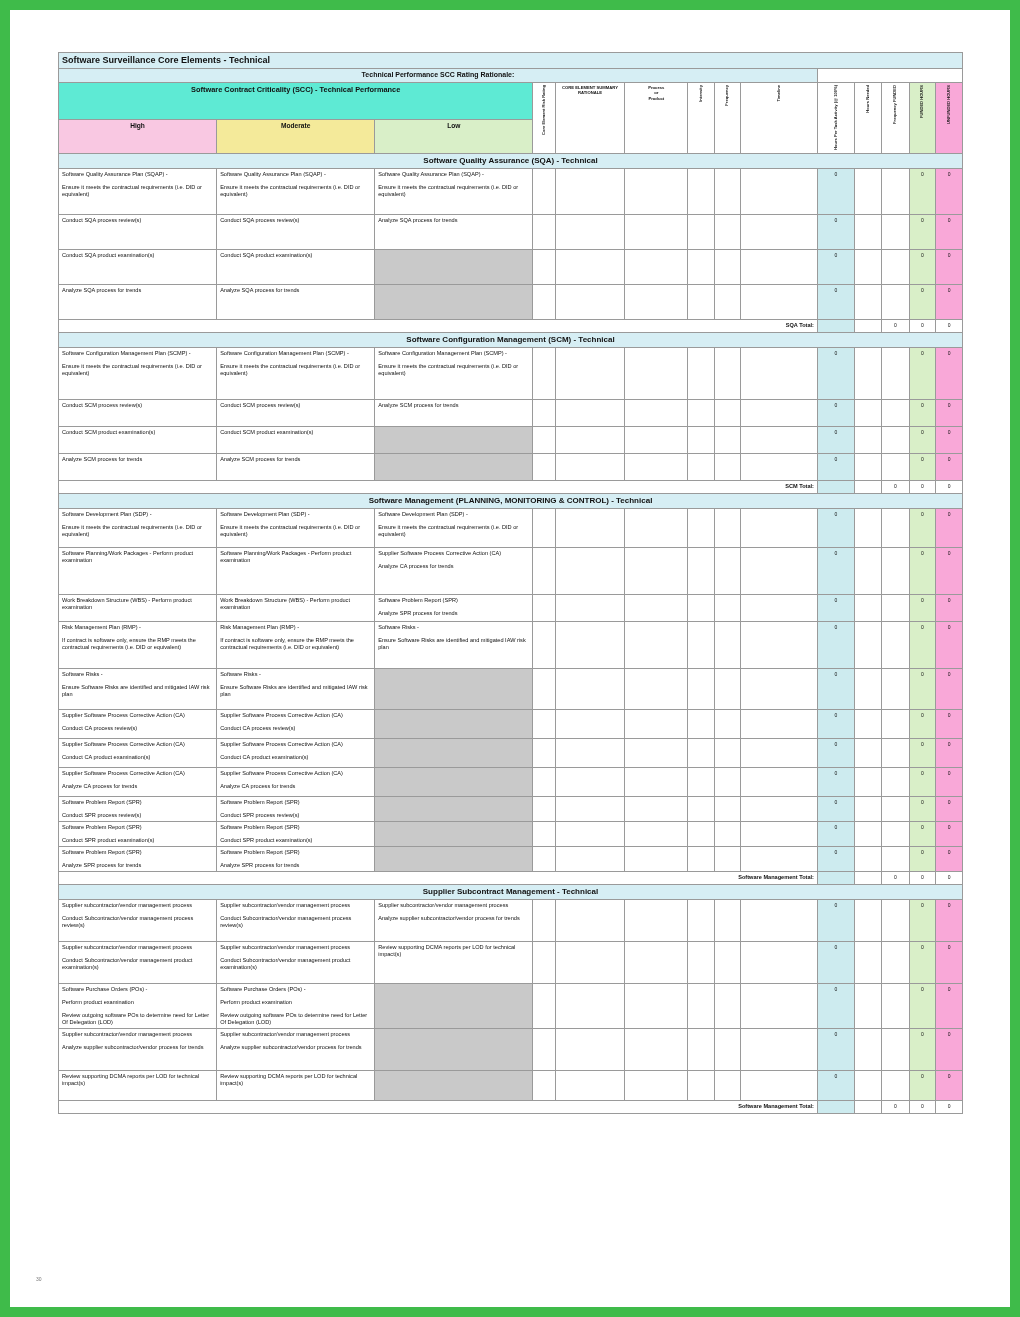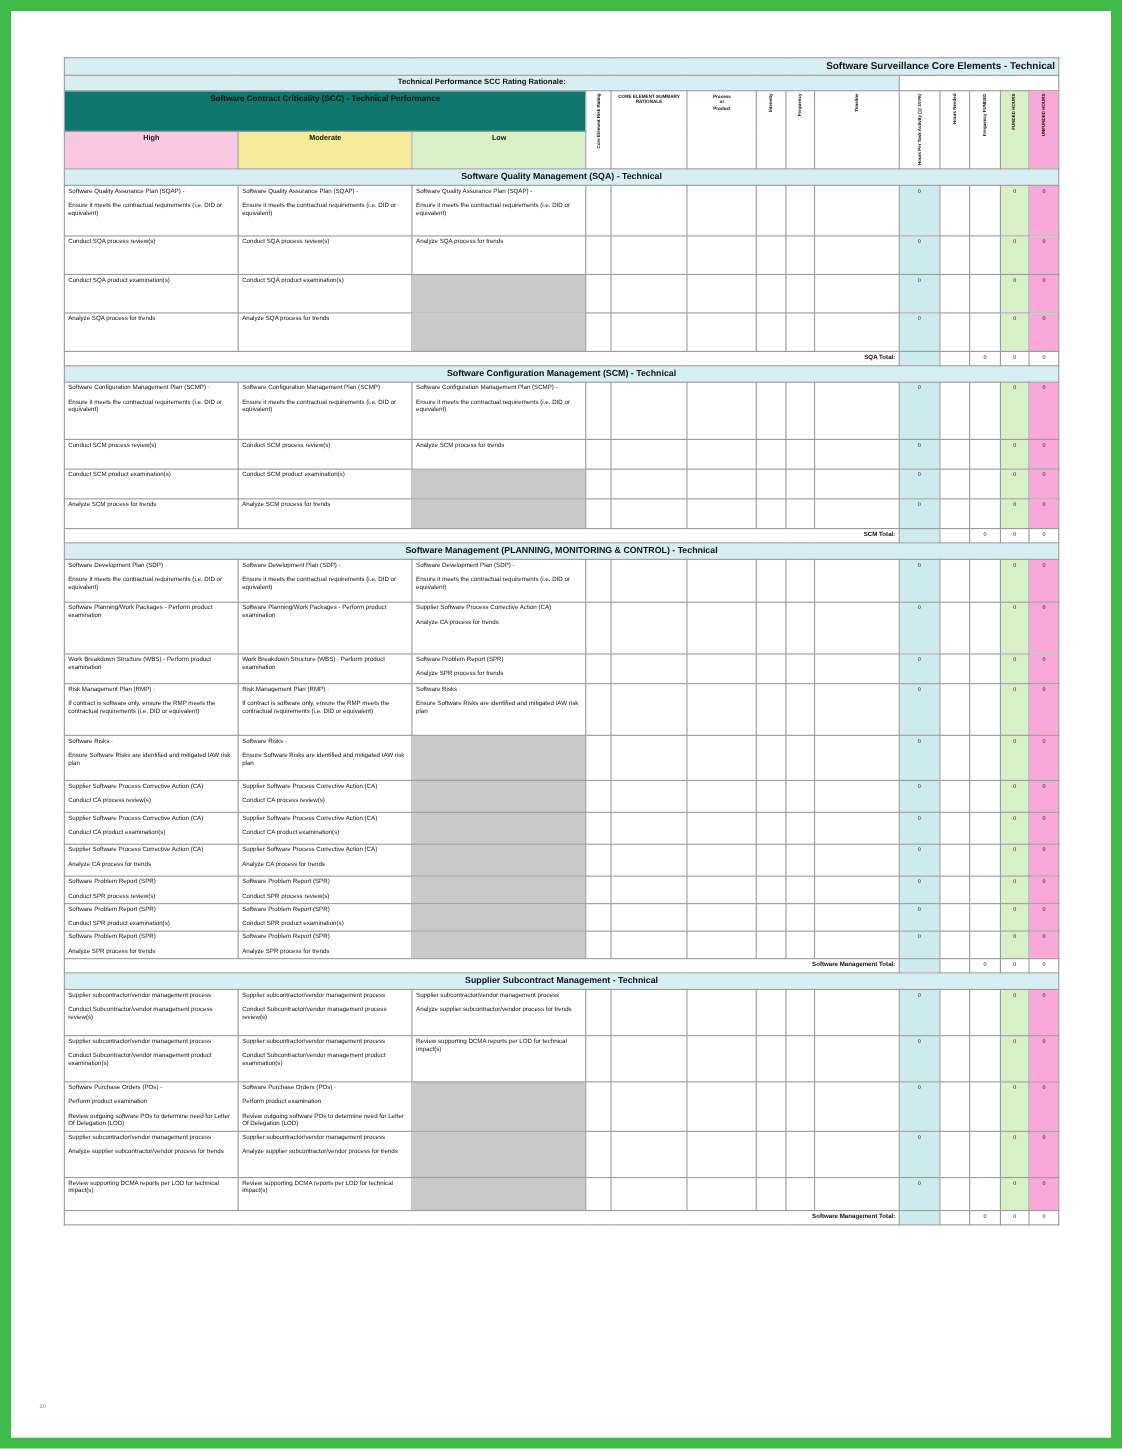--- a/index.html
+++ b/index.html
@@ -2,23 +2,23 @@
 <html><head>
 <meta charset="utf-8">
 <style>
   html,body{margin:0;padding:0;background:#ffffff;}
   body{width:1020px;height:1317px;font-family:"Liberation Sans",sans-serif;position:relative;overflow:hidden;}
   .page-border{position:absolute;left:0;top:0;width:1020px;height:1317px;box-sizing:border-box;border:10px solid #3fbb4a;}
   .inner{position:absolute;left:58px;top:52px;width:905px;height:1200px;}
   table.sheet{border-collapse:collapse;table-layout:fixed;width:905px;font-size:5.6px;color:#111;}
   table.sheet td{border:0.6px solid #9a9a9a;vertical-align:top;padding:2px 3px;line-height:1.25;overflow:hidden;}
   .outer-frame{border:1.2px solid #333;}
-  .title-bar{background:#d6eef4;text-align:right;font-weight:bold;font-size:9px;padding:7px 0;border:1.2px solid #333;}
+  .title-bar{background:#d6eef4;text-align:left;font-weight:bold;font-size:9px;padding:7px 0;border:1.2px solid #333;}
   .rationale{background:#d6eef4;text-align:center;font-weight:bold;font-size:7px;padding:9px 0;}
-  .scc-head{background:#0f766e;text-align:center;font-weight:bold;font-size:7.4px;padding:7px 0;}
+  .scc-head{background:#5eead4;text-align:center;font-weight:bold;font-size:7.4px;padding:7px 0;}
   .hdr-high{background:#f9c8e2;text-align:center;font-weight:bold;font-size:6.6px;padding:3px 0;}
   .hdr-mod{background:#f4ea9a;text-align:center;font-weight:bold;font-size:6.6px;padding:3px 0;}
   .hdr-low{background:#d9efc8;text-align:center;font-weight:bold;font-size:6.6px;padding:3px 0;}
   .vhdr{font-size:4.1px;font-weight:bold;text-align:center;vertical-align:middle;white-space:nowrap;}
   .vhdr span{display:inline-block;writing-mode:vertical-rl;transform:rotate(180deg);line-height:1.1;}
   .chdr{font-size:4.2px;font-weight:bold;text-align:center;vertical-align:middle;line-height:1.3;}
   .section{background:#d6eef4;text-align:center;font-weight:bold;font-size:8px;padding:4px 0;}
   .total-lbl{text-align:right;font-weight:bold;font-size:5.6px;padding-right:4px;vertical-align:middle;}
   .c-blue{background:#cdebef;}
   .c-green{background:#d9efc8;}
@@ -73,21 +73,21 @@
           <td rowspan="2" class="vhdr"><span>Frequency FUNDED</span></td>
           <td rowspan="2" class="vhdr c-green"><span>FUNDED HOURS</span></td>
           <td rowspan="2" class="vhdr c-pink"><span>UNFUNDED HOURS</span></td>
         </tr>
         <tr>
           <td class="hdr-high">High</td>
           <td class="hdr-mod">Moderate</td>
           <td class="hdr-low">Low</td>
         </tr>
         <tr>
-          <td colspan="14" class="section">Software Quality Management (SQA) - Technical</td>
+          <td colspan="14" class="section">Software Quality Assurance (SQA) - Technical</td>
         </tr>
         <tr style="height:46px">
           <td>
             <p class="cellpara">Software Quality Assurance Plan (SQAP) -</p>
             <p class="cellpara">Ensure it meets the contractual requirements (i.e. DID or equivalent)</p>
           </td>
           <td>
             <p class="cellpara">Software Quality Assurance Plan (SQAP) -</p>
             <p class="cellpara">Ensure it meets the contractual requirements (i.e. DID or equivalent)</p>
           </td>

